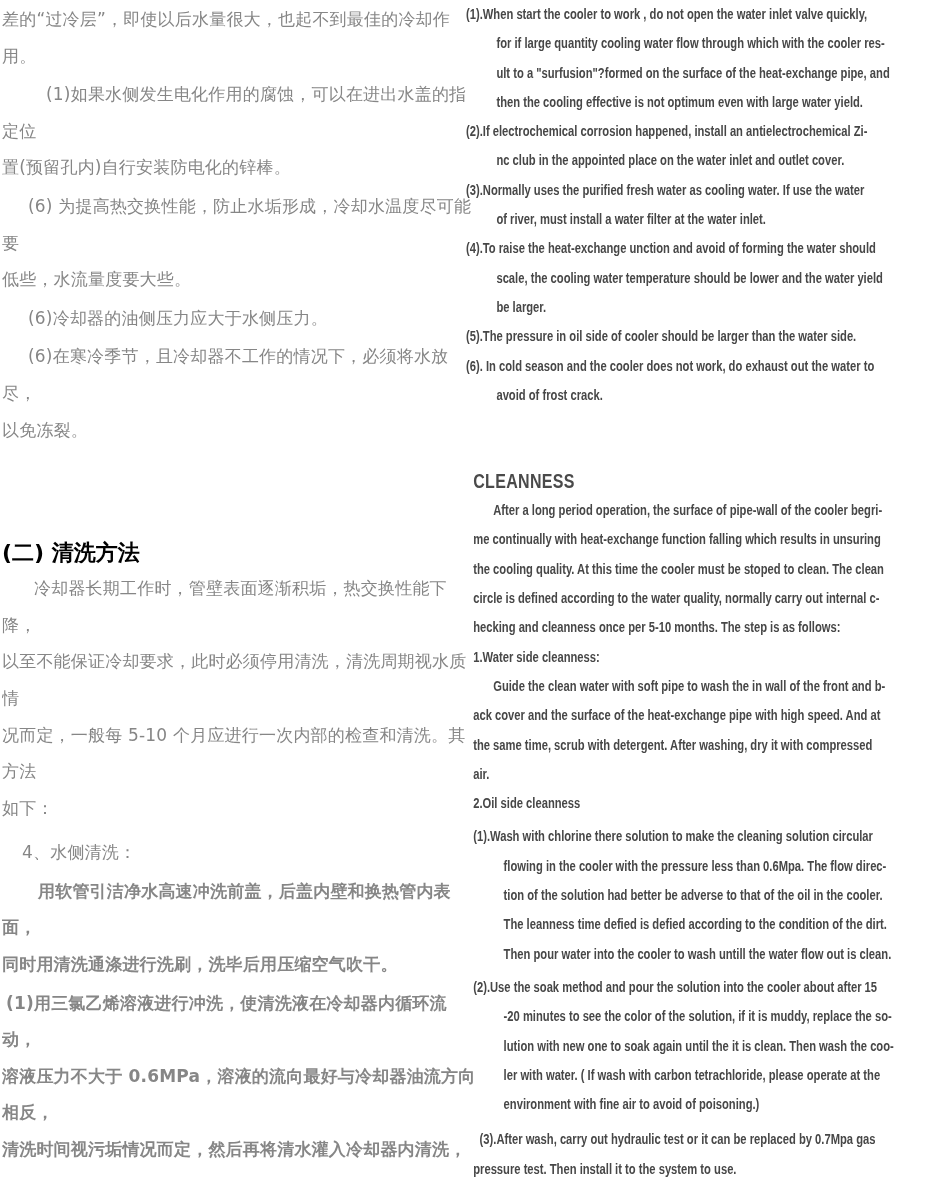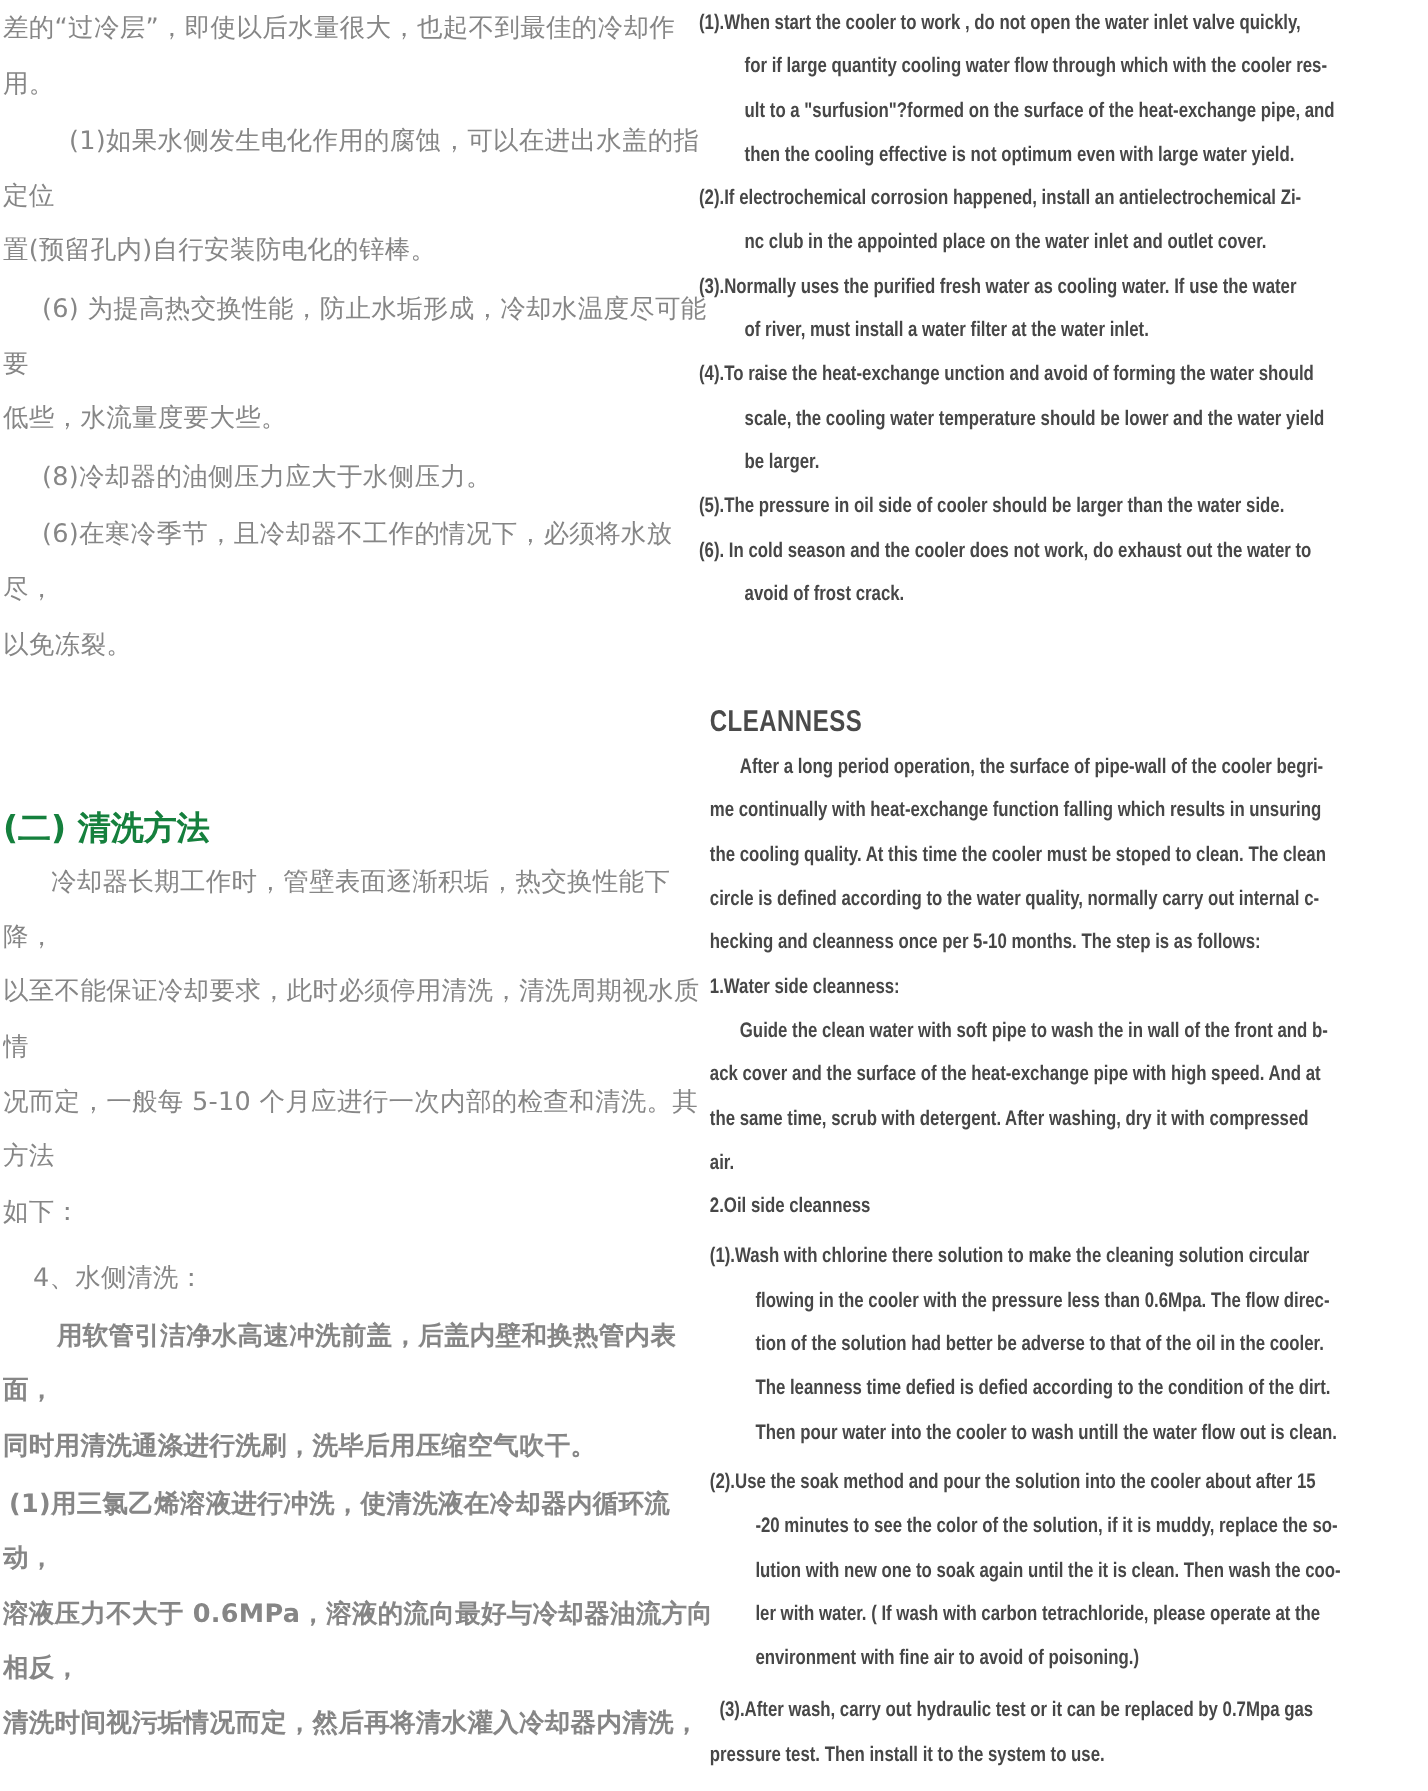--- a/index.html
+++ b/index.html
@@ -29,21 +29,21 @@
   .zh {
     font-size: 17px;
     line-height: 36.6px;
     white-space: pre-line;
     margin: 0 0 2px 0;
     letter-spacing: 0.2px;
   }
   .zh-heading {
     font-size: 22px;
     line-height: 34px;
-    color: #15803d;
+    color: #000000;
     margin: 88px 0 0 0;
     white-space: pre-line;
   }
   .ti0  { text-indent: 0; }
   .ti4  { text-indent: 4px; }
   .ti20 { text-indent: 20px; }
   .ti22 { text-indent: 22px; }
   .ti26 { text-indent: 26px; }
   .ti32 { text-indent: 32px; }
   .ti36 { text-indent: 36px; }
@@ -91,21 +91,21 @@
 </style>
 </head>
 <body>
 
 <div class="col-left">
   <p class="zh ti0">差的“过冷层”，即使以后水量很大，也起不到最佳的冷却作用。</p>
   <p class="zh ti44">(1)如果水侧发生电化作用的腐蚀，可以在进出水盖的指定位
 置(预留孔内)自行安装防电化的锌棒。</p>
   <p class="zh ti26">(6) 为提高热交换性能，防止水垢形成，冷却水温度尽可能要
 低些，水流量度要大些。</p>
-  <p class="zh ti26">(8)冷却器的油侧压力应大于水侧压力。</p>
+  <p class="zh ti26">(6)冷却器的油侧压力应大于水侧压力。</p>
   <p class="zh ti26">(6)在寒冷季节，且冷却器不工作的情况下，必须将水放尽，
 以免冻裂。</p>
 
   <h2 class="zh-heading">(二) 清洗方法</h2>
 
   <p class="zh ti32">冷却器长期工作时，管壁表面逐渐积垢，热交换性能下降，
 以至不能保证冷却要求，此时必须停用清洗，清洗周期视水质情
 况而定，一般每 5-10 个月应进行一次内部的检查和清洗。其方法
 如下：</p>
   <p class="zh ti20 mt8">4、水侧清洗：</p>

